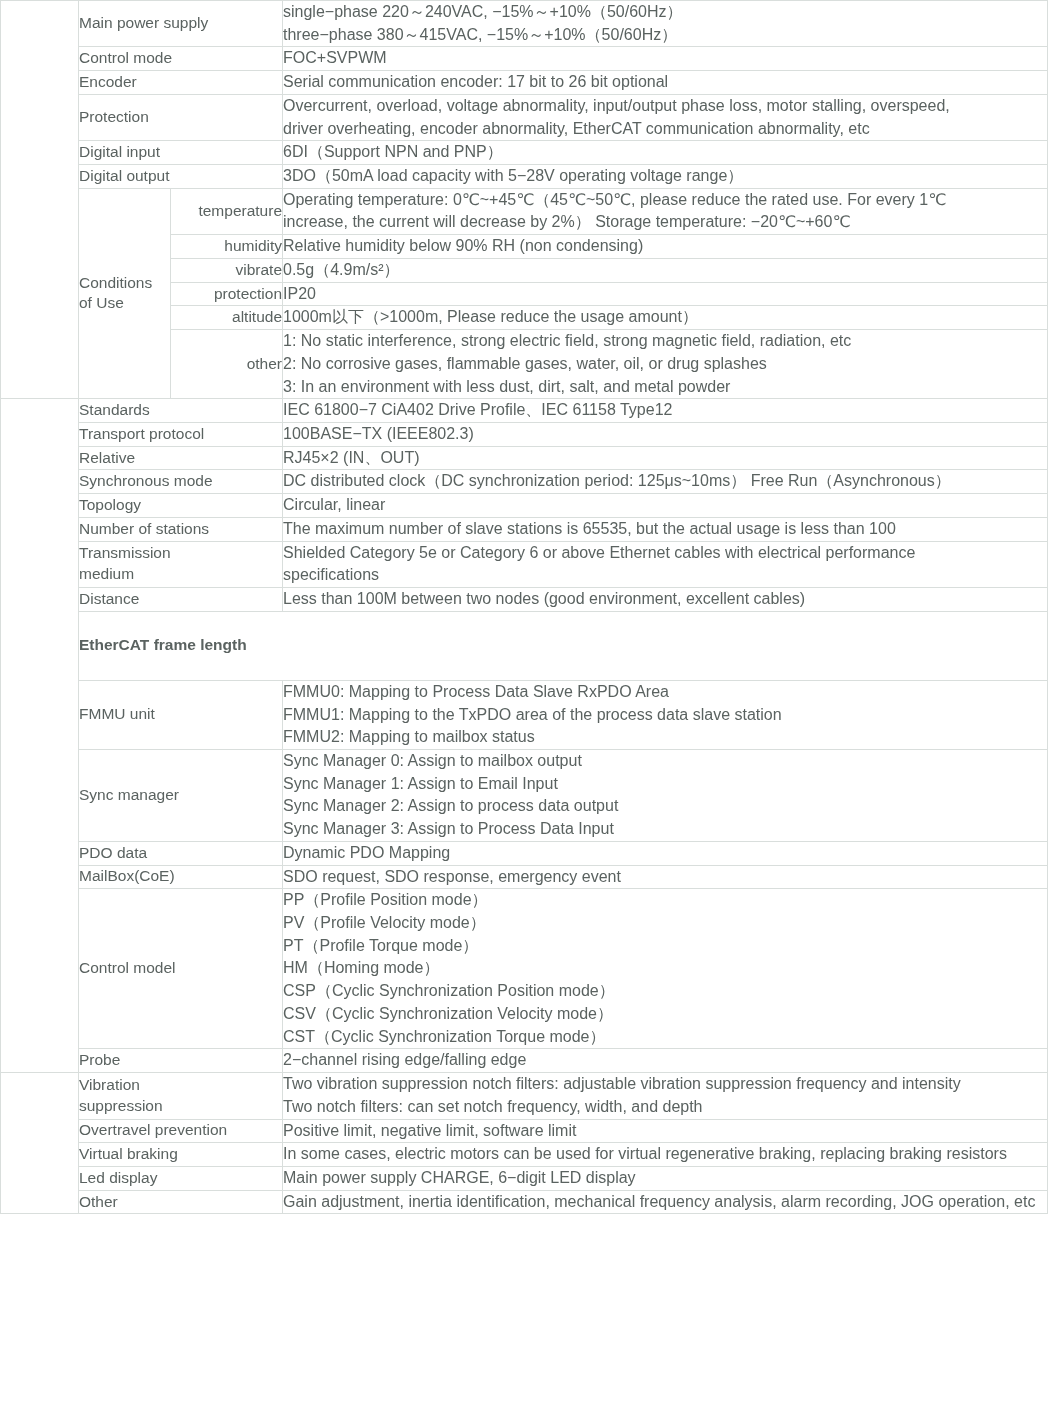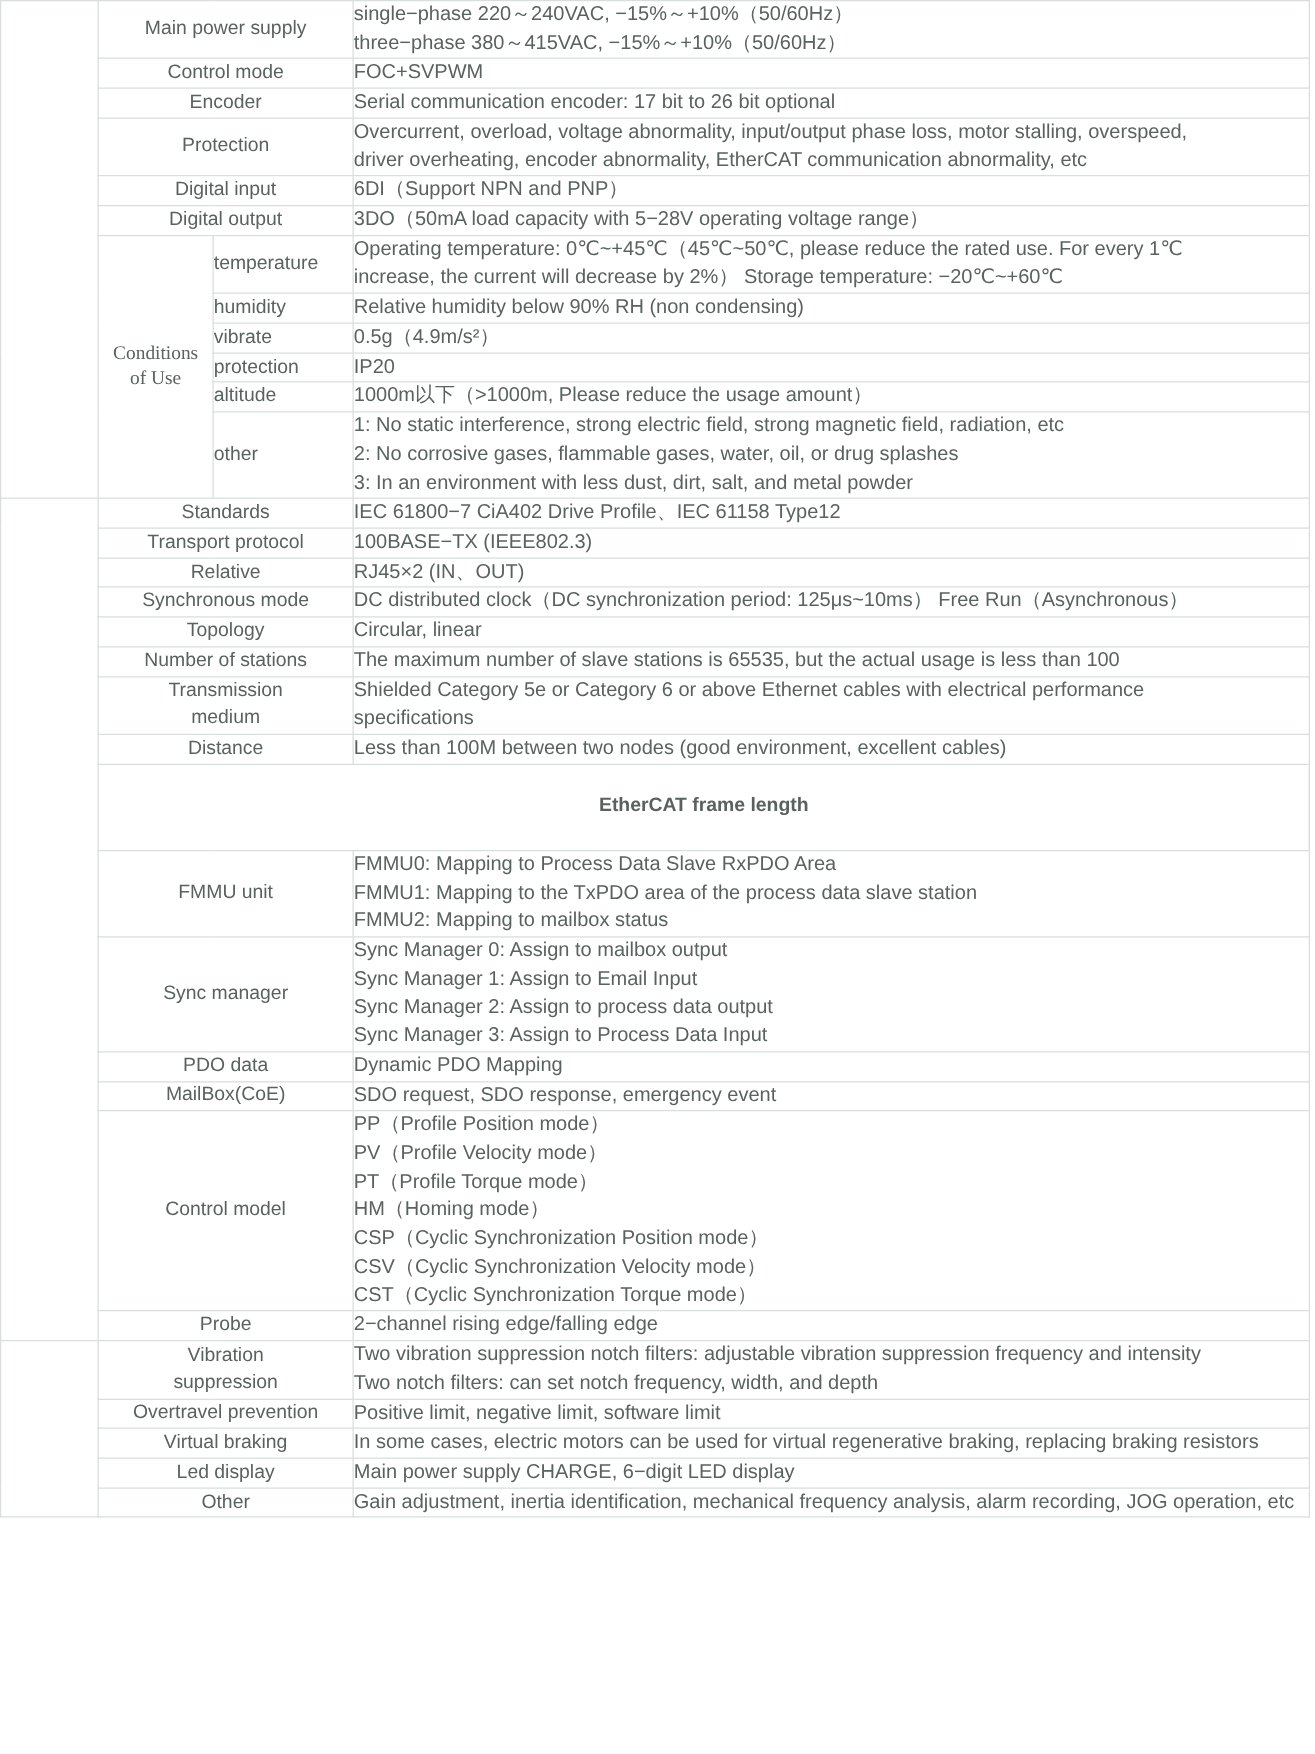--- a/index.html
+++ b/index.html
@@ -49,28 +49,28 @@
     line-height:1;
     white-space:nowrap;
   }
   
   td.label{
     background:#eef4f2;
     color:#5a6260;
     padding:7px 0 7px 10px;
     line-height:1.35;
     font-size:15.5px;
-    text-align:center;
   }
   td.sublabel{
     background:#eef4f2;
     color:#5a6260;
     padding:7px 0 7px 10px;
     line-height:1.35;
     font-size:15.5px;
+    text-align:right;
   }
   td.value{
     background:#ffffff;
     color:#5a6260;
     padding:7px 8px 7px 14px;
     line-height:1.42;
     font-size:16px;
     white-space:pre-line;
   }
   td.value.pad-more{ padding-left:26px; }
@@ -112,21 +112,21 @@
       <tr>
         <td class="label" colspan="2">Digital input</td>
         <td class="value">6DI（Support NPN and PNP）</td>
       </tr>
       <tr>
         <td class="label" colspan="2">Digital output</td>
         <td class="value">3DO（50mA load capacity with 5−28V operating voltage range）</td>
       </tr>
 
       <tr>
-        <td class="label" rowspan="6" style="vertical-align:middle;white-space:pre-line;font-family:Liberation Serif, serif;">Conditions
+        <td class="label" rowspan="6" style="vertical-align:middle;white-space:pre-line;">Conditions
 of Use</td>
         <td class="sublabel">temperature</td>
         <td class="value">Operating temperature: 0℃~+45℃（45℃~50℃, please reduce the rated use. For every 1℃
 increase, the current will decrease by 2%）        Storage temperature: −20℃~+60℃</td>
       </tr>
       <tr>
         <td class="sublabel">humidity</td>
         <td class="value">Relative humidity below 90% RH (non condensing)</td>
       </tr>
       <tr>

